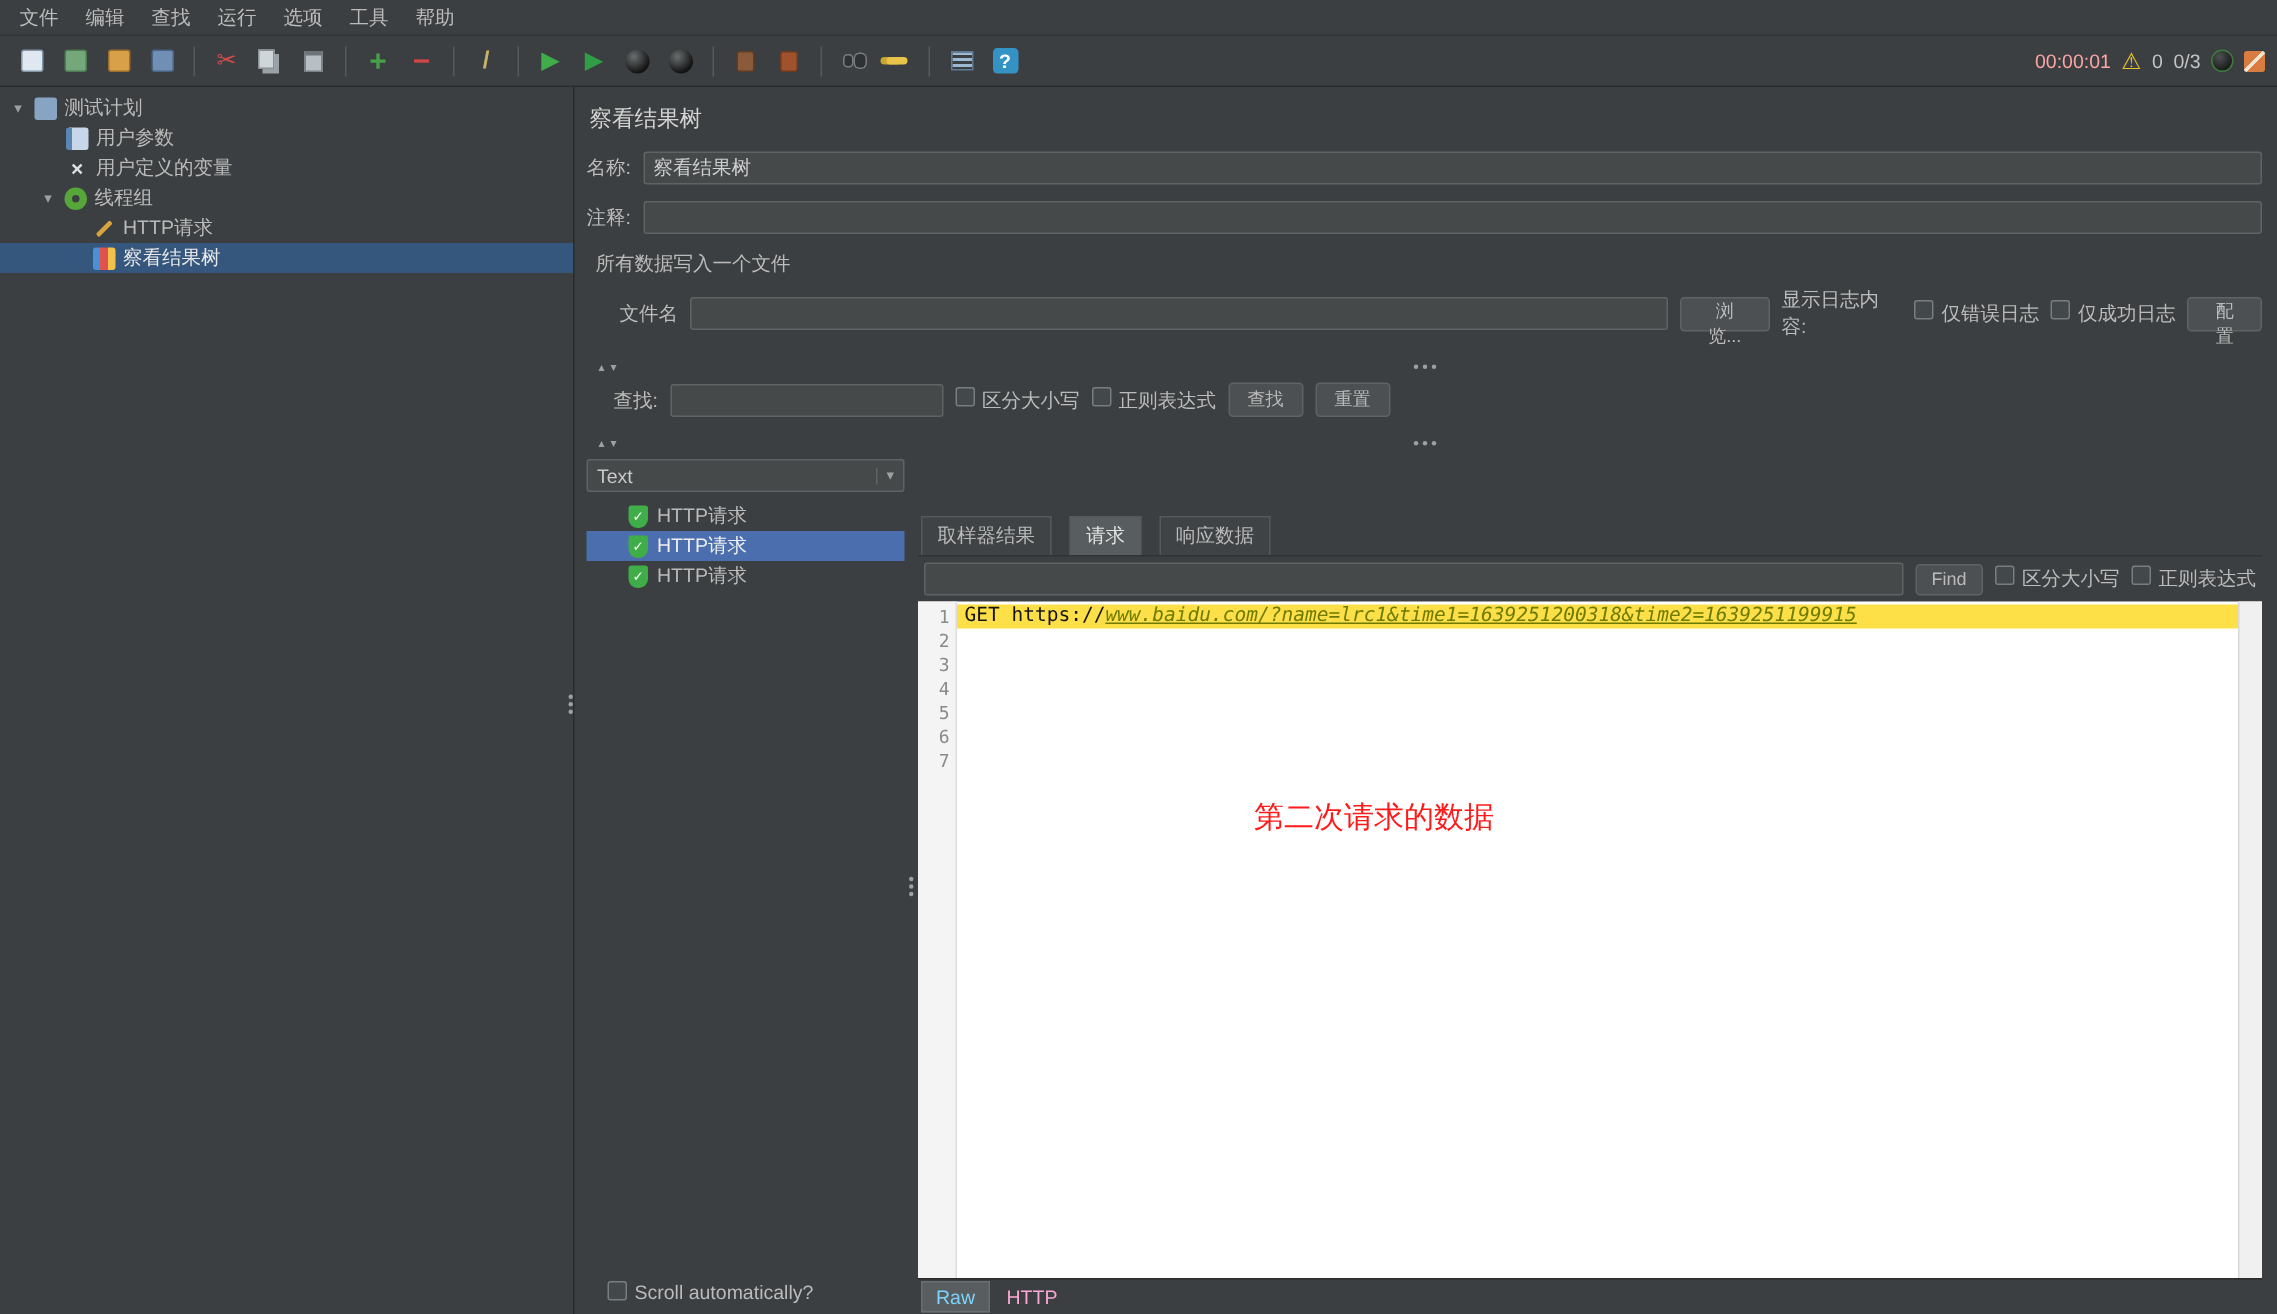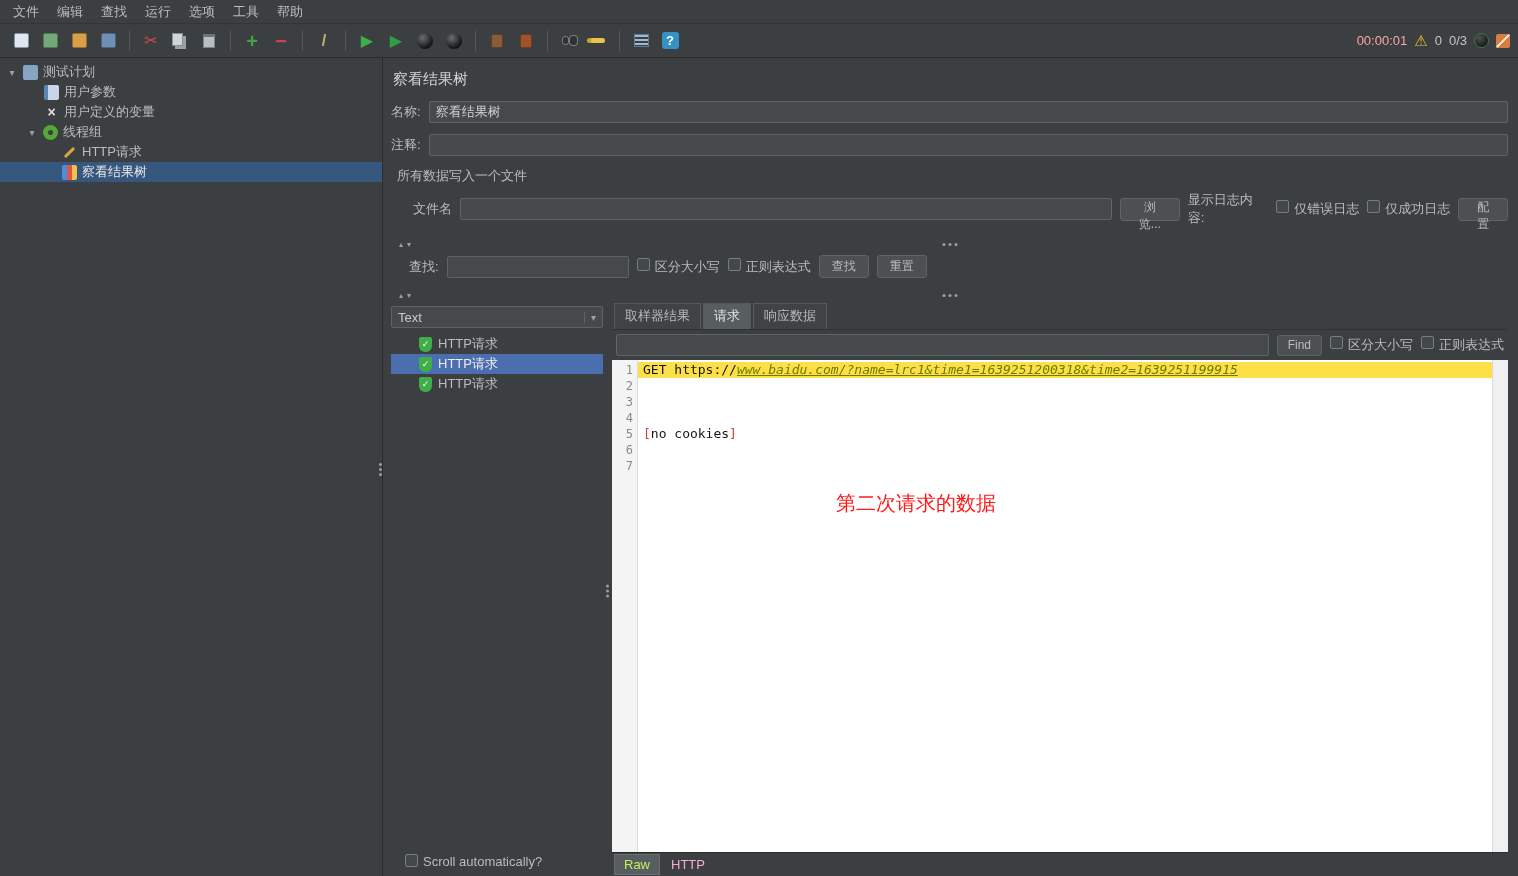--- a/index.html
+++ b/index.html
@@ -83,21 +83,21 @@
   .rrow { height:20px; display:flex; align-items:center; gap:6px; padding-left:28px; }
   .rrow.sel { background:#4b6eaf; color:#eeeeee; }
   .shield { width:13px; height:15px; background:#3fae49; border-radius:2px 2px 6px 6px; color:#ffffff; font-size:9px; display:flex; align-items:center; justify-content:center; flex:none; }
   .scroll-row { height:30px; display:flex; align-items:center; padding-left:14px; flex:none; }
 
   .vsplit { width:9px; flex:none; position:relative; }
   .vdots { position:absolute; top:50%; left:3px; transform:translateY(-50%); display:flex; flex-direction:column; gap:2px; }
 
   
   .detail { flex:1; display:flex; flex-direction:column; min-width:0; }
-  .tabs { display:flex; gap:2px; padding:0 2px; height:24px; align-items:flex-end; border-bottom:1px solid #303334; flex:none; }
+  .tabs { display:flex; gap:12px; padding:0 2px; height:24px; align-items:flex-end; border-bottom:1px solid #303334; flex:none;margin-top:41px; }
   .tab { padding:3px 10px 4px; border:1px solid #55595b; border-bottom:none; background:#3f4345; color:#b9b9b9; }
   .tab.active { background:#585d5f; color:#e2e2e2; }
   .subtabs { display:flex; gap:2px; height:27px; align-items:flex-end; padding:0 2px; border-bottom:1px solid #55595b; flex:none; }
   .subtab { padding:4px 10px; color:#b9b9b9; }
   .subtab.active { background:#585d5f; border:1px solid #6a6e70; border-bottom:none; color:#e2e2e2; }
   .findrow { height:30px; display:flex; align-items:center; gap:8px; padding:0 4px; flex:none; }
   .find-field { width:680px; }
   .find-btn { padding:0 10px; height:21px; }
 
   
@@ -107,21 +107,21 @@
   .code { flex:1; padding-top:2px; position:relative; margin-right:16px; min-width:0; }
   .ed-line { height:16px; font:13px/16px "DejaVu Sans Mono",monospace; color:#151515; white-space:pre; padding-left:5px; }
   .ed-line.hl { background:#fde047; }
   .url-link { color:#6e7b00; font-style:italic; text-decoration:underline; }
   .bracket { color:#d33c3c; }
   .annotation { position:absolute; left:198px; top:130px; color:#ff1a1a; font-size:20px; white-space:nowrap; }
   .ed-scrollbar { position:absolute; top:0; right:0; width:16px; height:100%; background:#f0f0f0; border-left:1px solid #d8d8d8; }
 
   .bottom-tabs { height:24px; display:flex; gap:2px; align-items:center; padding:0 2px; border-top:1px solid #2b2b2b; flex:none; }
   .btab { padding:2px 9px; color:#f9a8d4; }
-  .btab.active { background:#585d5f; border:1px solid #6a6e70; color:#bef264; }
+  .btab.active { background:#585d5f; border:1px solid #6a6e70; color:#7dd3fc; }
 </style>
 </head>
 <body>
 
 <div class="app">
 
   <div class="menubar">
     <span class="menu-item">文件</span>
     <span class="menu-item">编辑</span>
     <span class="menu-item">查找</span>
@@ -381,21 +381,20 @@
               <div class="gnum">4</div>
               <div class="gnum">5</div>
               <div class="gnum">6</div>
               <div class="gnum">7</div>
             </div>
             <div class="code">
               <div class="ed-line hl"><span>GET https://</span><span class="url-link">www.baidu.com/?name=lrc1&amp;time1=1639251200318&amp;time2=1639251199915</span></div>
               <div class="ed-line"></div>
               <div class="ed-line"></div>
               <div class="ed-line"></div>
-              <div class="ed-line"><span class="bracket">[</span><span>no cookies</span><span class="bracket">]</span></div>
               <div class="ed-line"></div>
               <div class="annotation">第二次请求的数据</div>
             </div>
             <div class="ed-scrollbar"></div>
           </div>
 
           <div class="bottom-tabs">
             <span class="btab active">Raw</span>
             <span class="btab">HTTP</span>
           </div>

